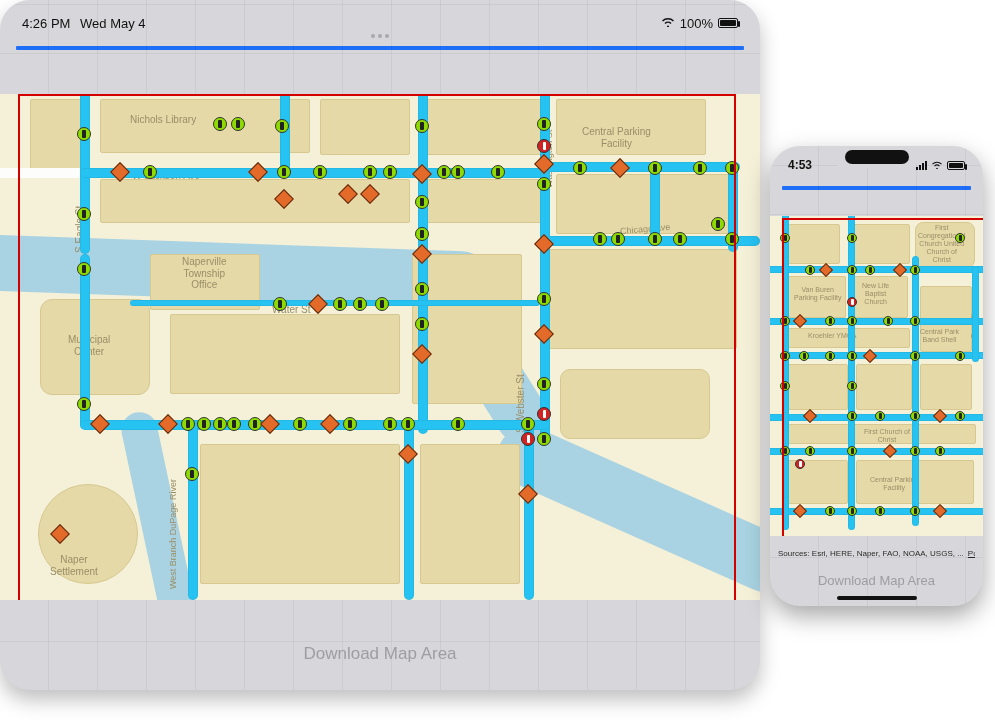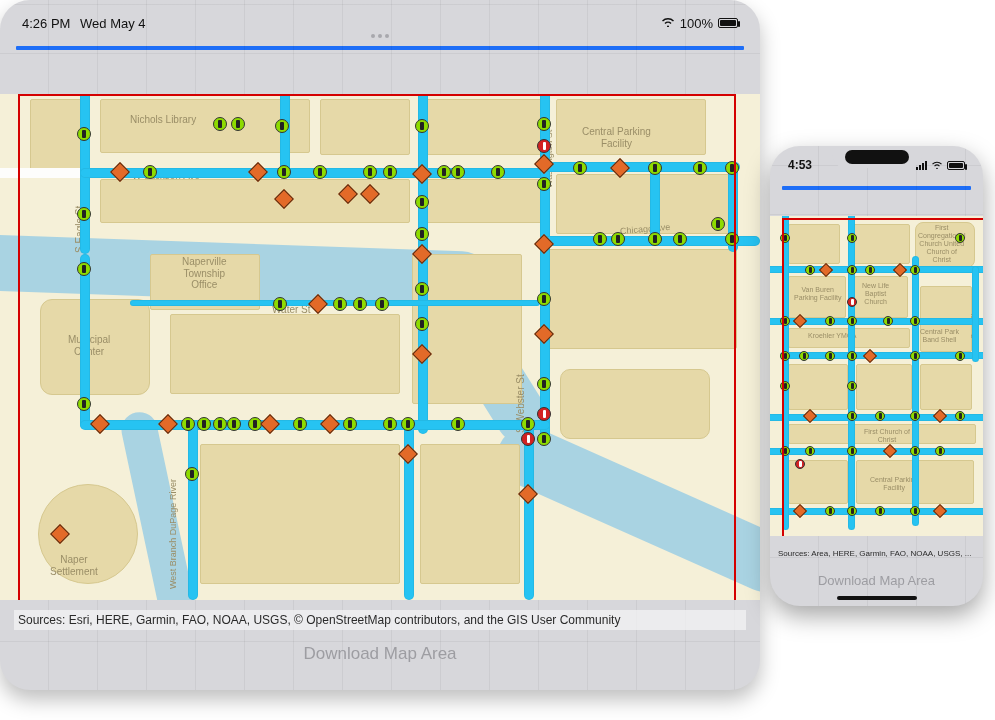--- a/index.html
+++ b/index.html
@@ -280,21 +280,20 @@
     <div class="pl" style="left:270px;top:330px;"></div>
     <div class="pl" style="left:330px;top:330px;"></div>
     <div class="pl" style="left:408px;top:360px;"></div>
     <div class="pl" style="left:528px;top:400px;"></div>
     <div class="pl" style="left:318px;top:210px;"></div>
     <div class="pl" style="left:60px;top:440px;"></div>
 
     <div class="ipad-redbox"></div>
   </div>
 
-  <div class="attribution">Sources: Esri, HERE, Garmin, FAO, NOAA, USGS, © OpenStreetMap contributors, and the GIS User Community</div>
   <div class="dl-btn">Download Map Area</div>
 </div>
 
 <div class="iphone-frame">
   <div class="gridbg"></div>
   <div class="notch">
       <div class="notch-inner"></div>
     </div>
   <div class="p-status">
     <span>4:53</span>
@@ -403,18 +402,18 @@
     <div class="pl" style="left:40px;top:200px;"></div>
     <div class="pl" style="left:170px;top:200px;"></div>
     <div class="pl" style="left:120px;top:235px;"></div>
     <div class="pl" style="left:30px;top:295px;"></div>
     <div class="pl" style="left:170px;top:295px;"></div>
 
     <div class="p-redbox"></div>
   </div>
 
   <div class="p-attr">
-    <span>Sources: Area, HERE, Garmin, FAO, NOAA, USGS, ...</span>
+    <span>Sources: Esri, HERE, Naper, FAO, NOAA, USGS, ...</span>
     <span style="text-decoration:underline;margin-left:4px;">Powered by Esri</span>
   </div>
   <div class="p-btn">Download Map Area</div>
   <div class="home-ind"></div>
 </div>
 
 </body></html>

